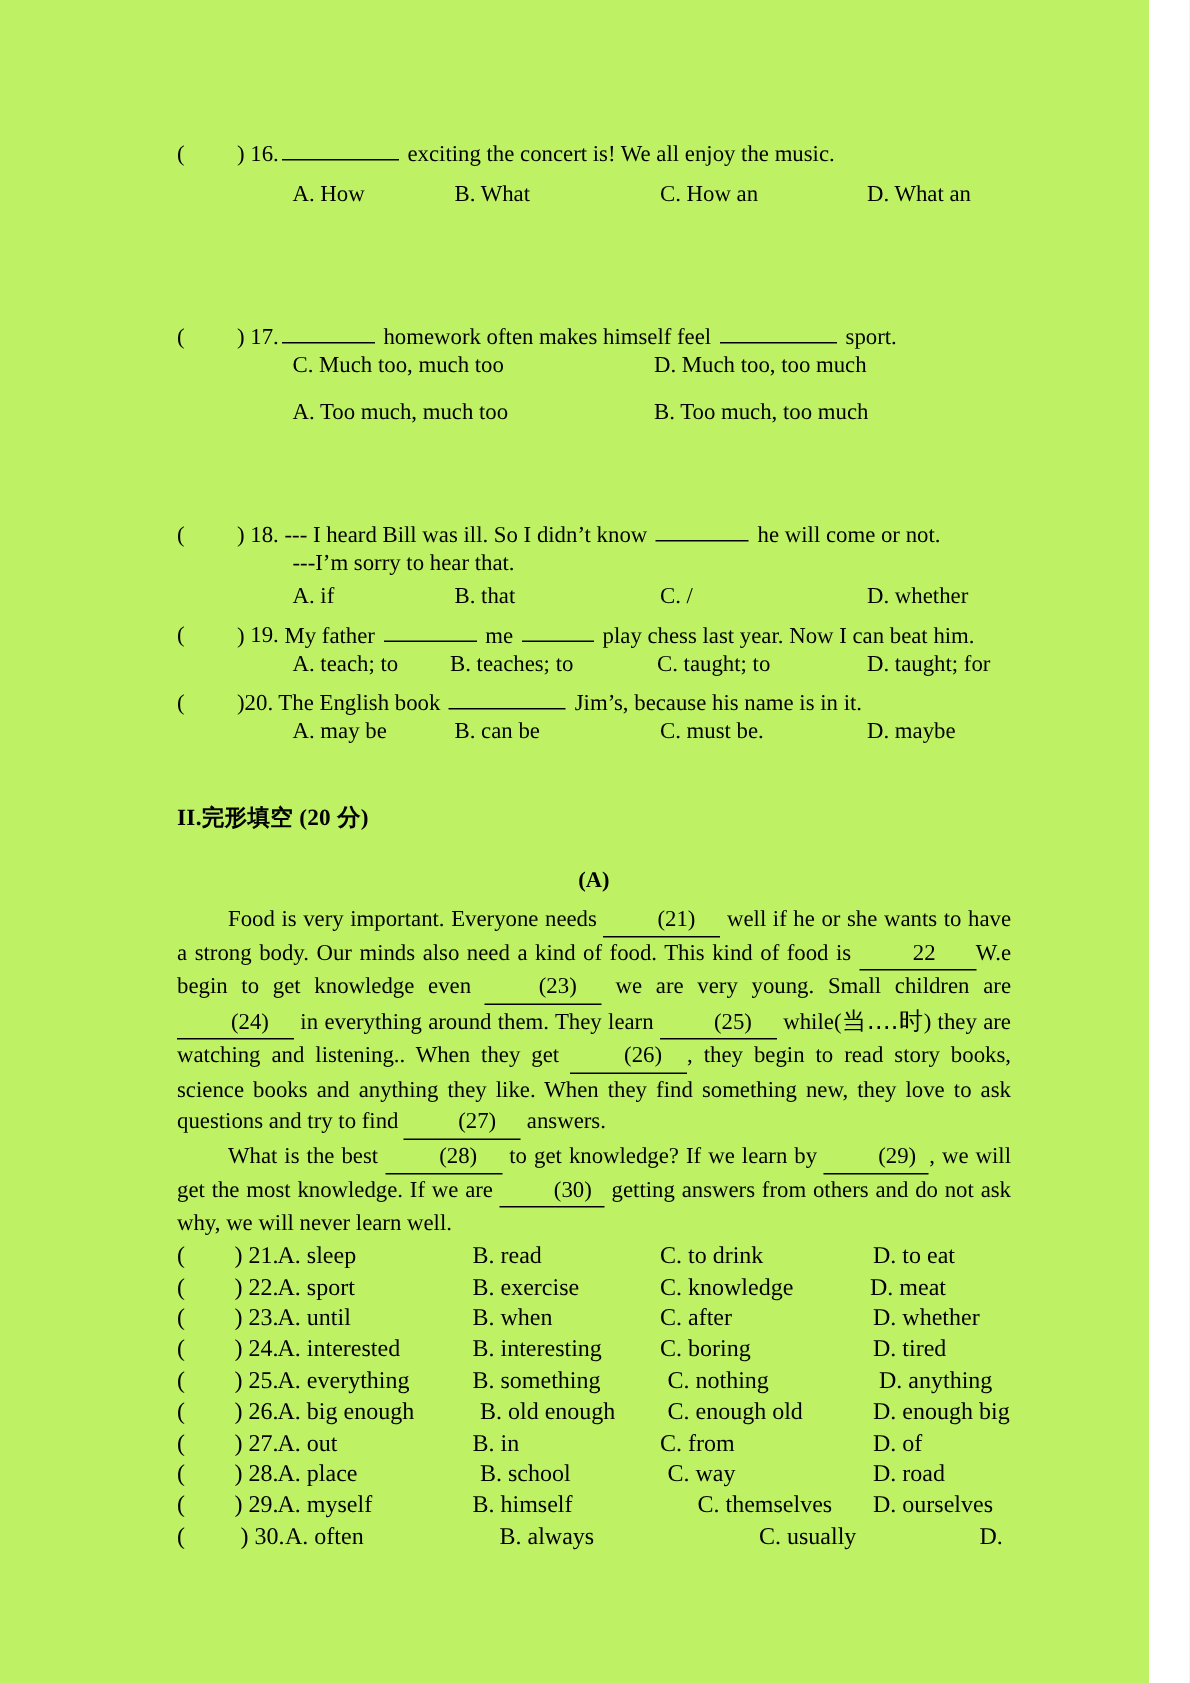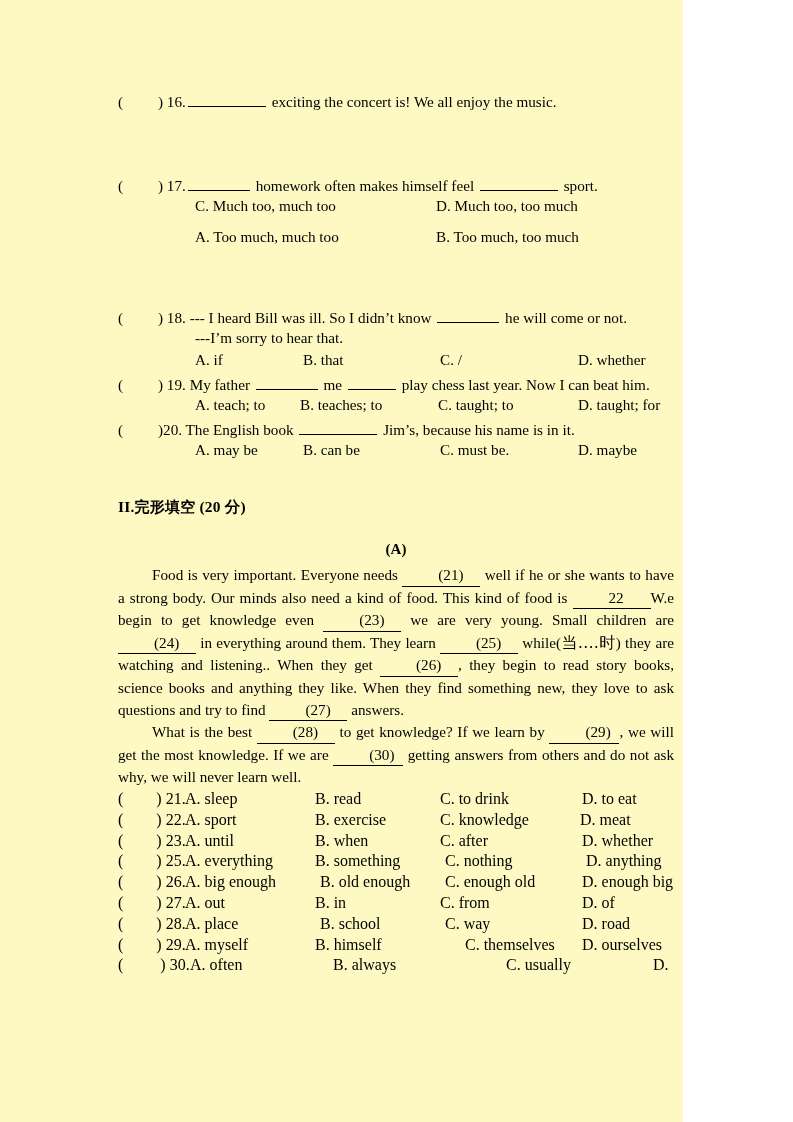--- a/index.html
+++ b/index.html
@@ -11,24 +11,23 @@
     width: 793px;
     height: 1122px;
     position: relative;
     font-family: "Liberation Serif", "DejaVu Serif", serif;
     color: #000000;
     overflow: hidden;
   }
   .page {
     position: absolute;
     left: 0; top: 0;
-    width: 656px;
+    width: 766px;
     height: 1122px;
-    background: #fef9c3;
-    padding-left: 27px;
+    background: #bef264;
   }
   .sheet {
     position: absolute;
     left: 118px;
     top: 92px;
     width: 556px;
   }
 
   
   .mcq {
@@ -117,20 +116,26 @@
 
 <div class="page">
 <div class="sheet">
 
   <div class="mcq">
 
     <div style="margin-bottom:0;">
       <div class="q-line" style="height:22px;">
         <span class="paren-open"><span>(</span></span><span>)</span>&nbsp;<span class="qnum">16.</span><span class="blank b-long"></span><span> exciting the concert is! We all enjoy the music.</span>
       </div>
+      <div class="opt-row" style="height:30px;margin-top:8px;">
+        <span class="opt" style="left:77px;">A. How</span>
+        <span class="opt" style="left:185px;">B. What</span>
+        <span class="opt" style="left:322px;">C. How an</span>
+        <span class="opt" style="left:460px;">D. What an</span>
+      </div>
     </div>
 
     <div style="margin-top:62px;">
       <div class="q-line" style="height:22px;">
         <span class="paren-open"><span>(</span></span><span>)</span>&nbsp;<span class="qnum">17.</span><span class="blank b-mid"></span><span> homework often makes himself feel </span><span class="blank b-long"></span><span> sport.</span>
       </div>
       <div class="opt-row" style="height:30px;margin-top:0;">
         <span class="opt" style="left:77px;">C. Much too, much too</span>
         <span class="opt" style="left:318px;">D. Much too, too much</span>
       </div>
@@ -213,20 +218,27 @@
     </div>
 
     <div class="co-row">
       <span class="co-lead"><span>(</span><span style="display:inline-block;width:33px;"></span><span>)</span> <span>23.</span></span>
       <span class="co-a" style="left:67px;">A. until</span>
       <span class="co-a" style="left:197px;">B. when</span>
       <span class="co-a" style="left:322px;">C. after</span>
       <span class="co-a" style="left:464px;">D. whether</span>
     </div>
 
+    <div class="co-row">
+      <span class="co-lead"><span>(</span><span style="display:inline-block;width:33px;"></span><span>)</span> <span>24.</span></span>
+      <span class="co-a" style="left:67px;">A. interested</span>
+      <span class="co-a" style="left:197px;">B. interesting</span>
+      <span class="co-a" style="left:322px;">C. boring</span>
+      <span class="co-a" style="left:464px;">D. tired</span>
+    </div>
 
     <div class="co-row">
       <span class="co-lead"><span>(</span><span style="display:inline-block;width:33px;"></span><span>)</span> <span>25.</span></span>
       <span class="co-a" style="left:67px;">A. everything</span>
       <span class="co-a" style="left:197px;">B. something</span>
       <span class="co-a" style="left:327px;">C. nothing</span>
       <span class="co-a" style="left:468px;">D. anything</span>
     </div>
 
     <div class="co-row">

